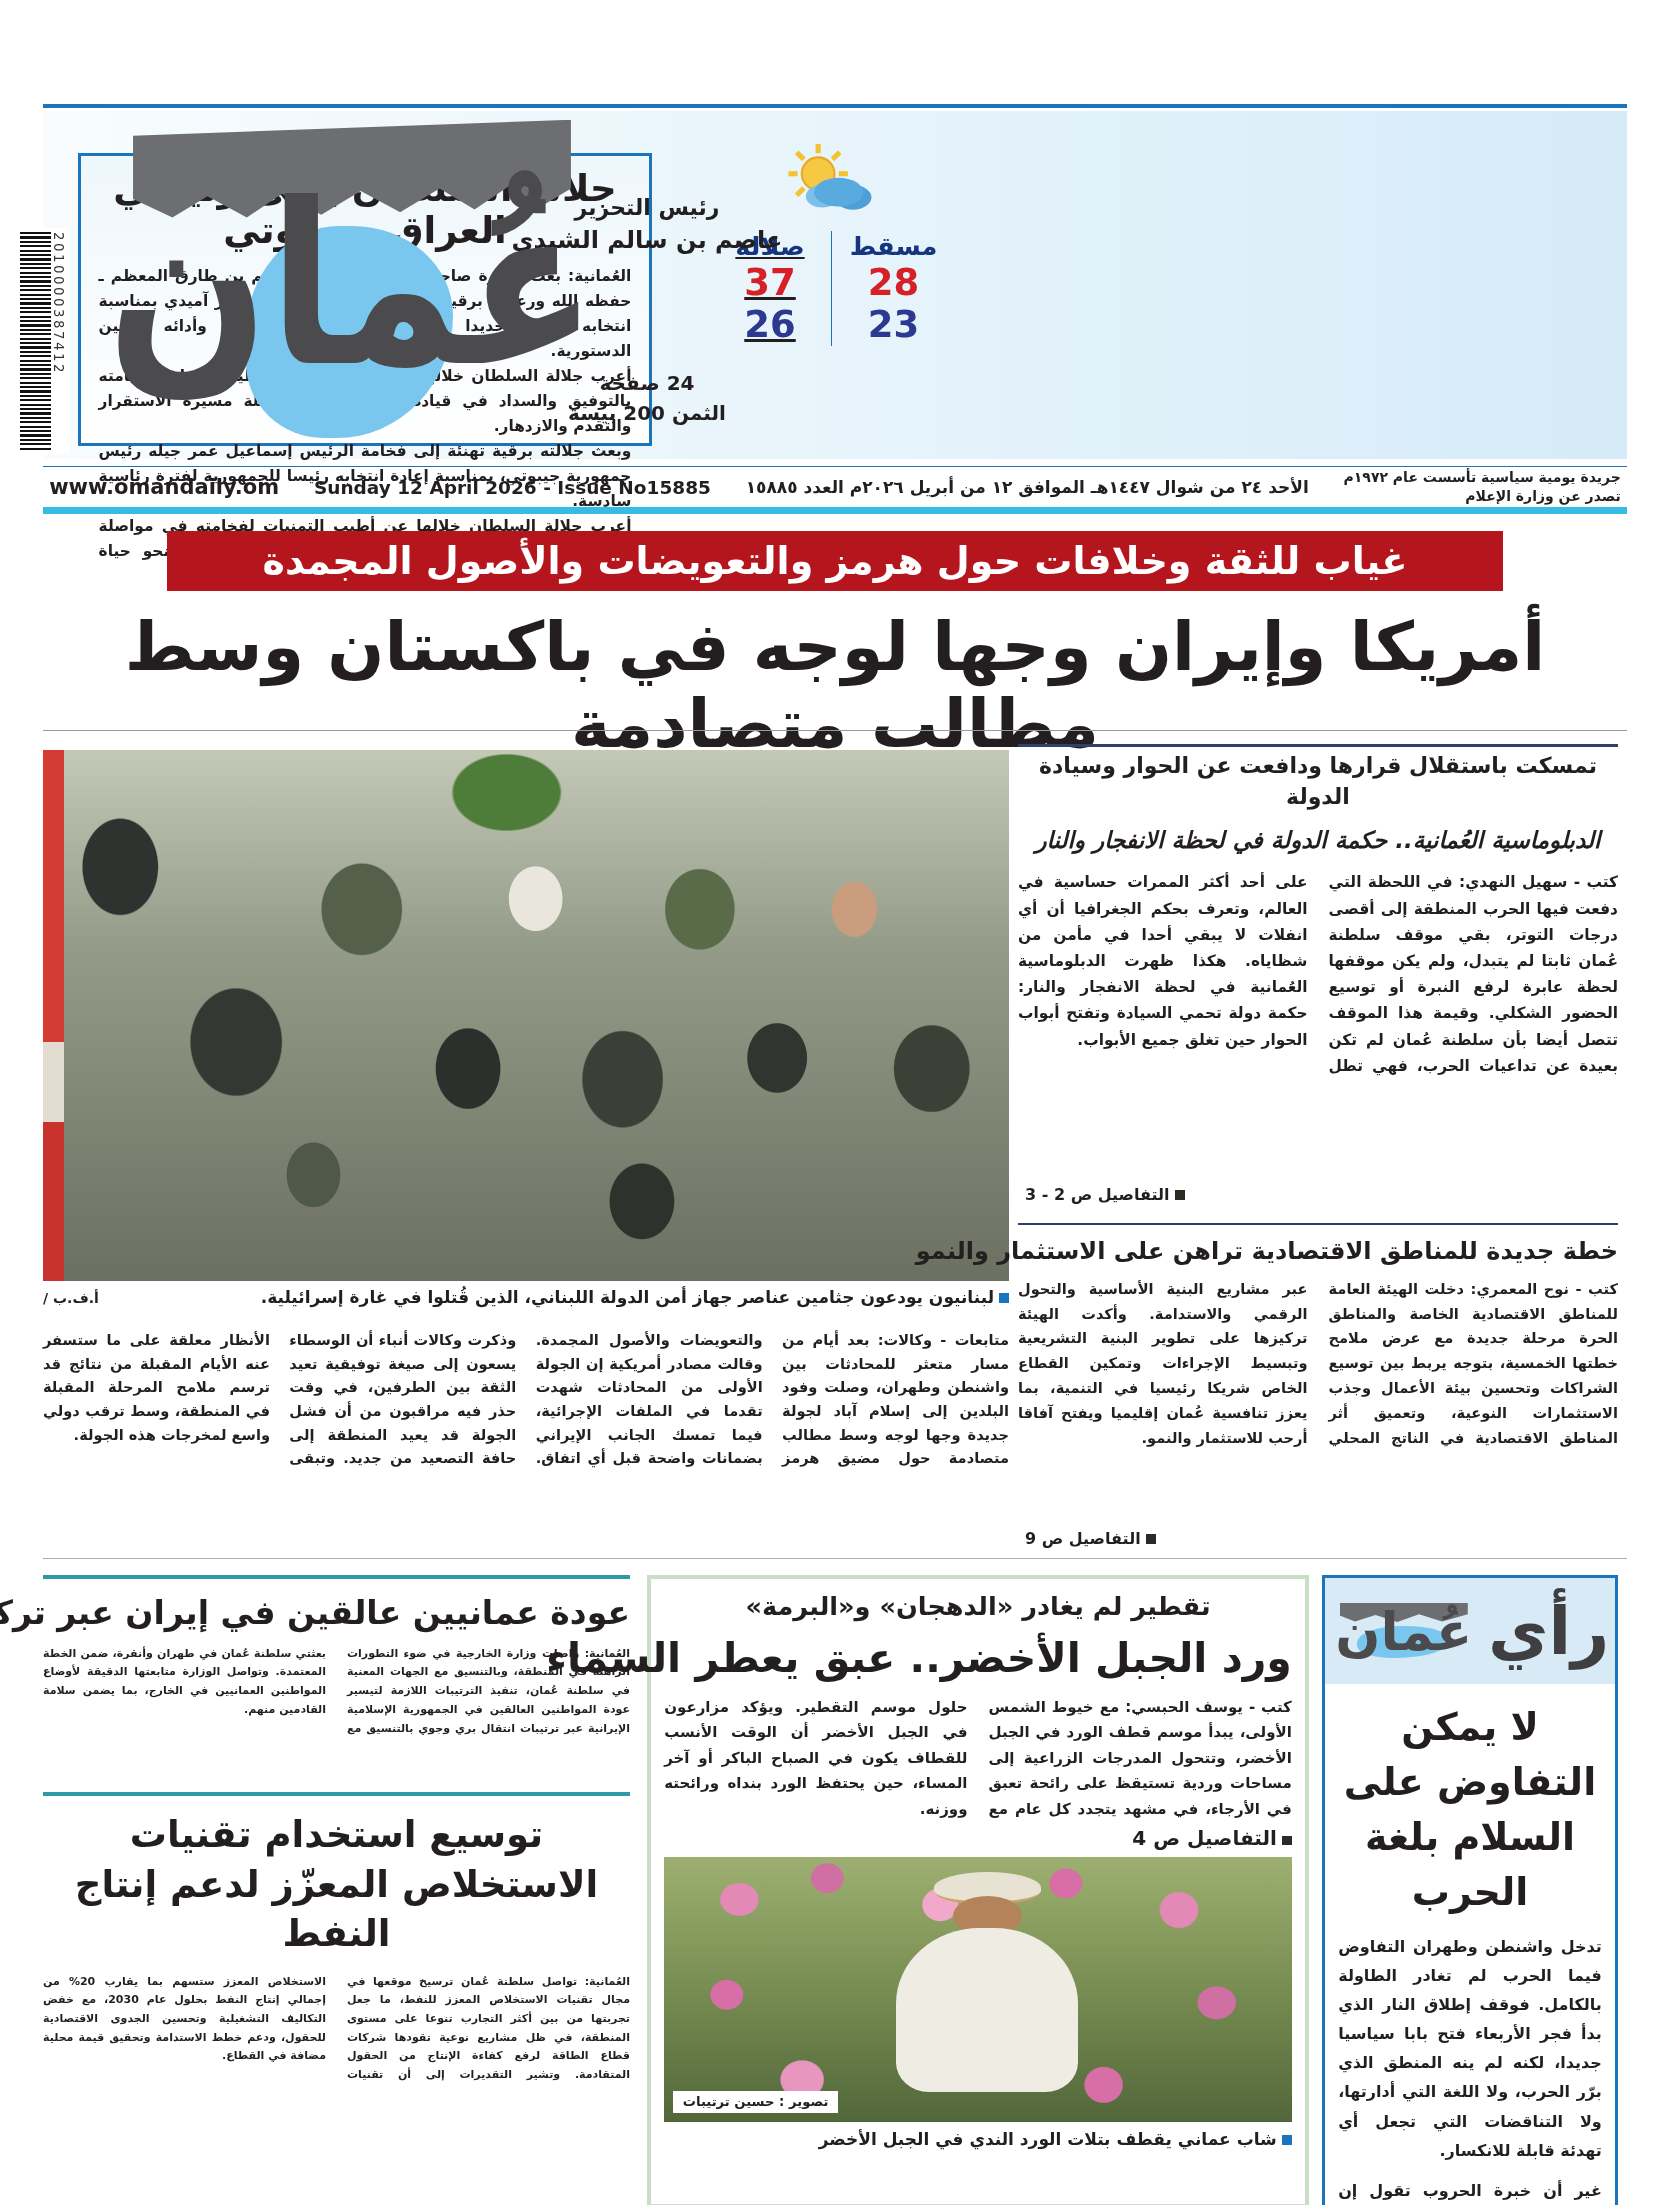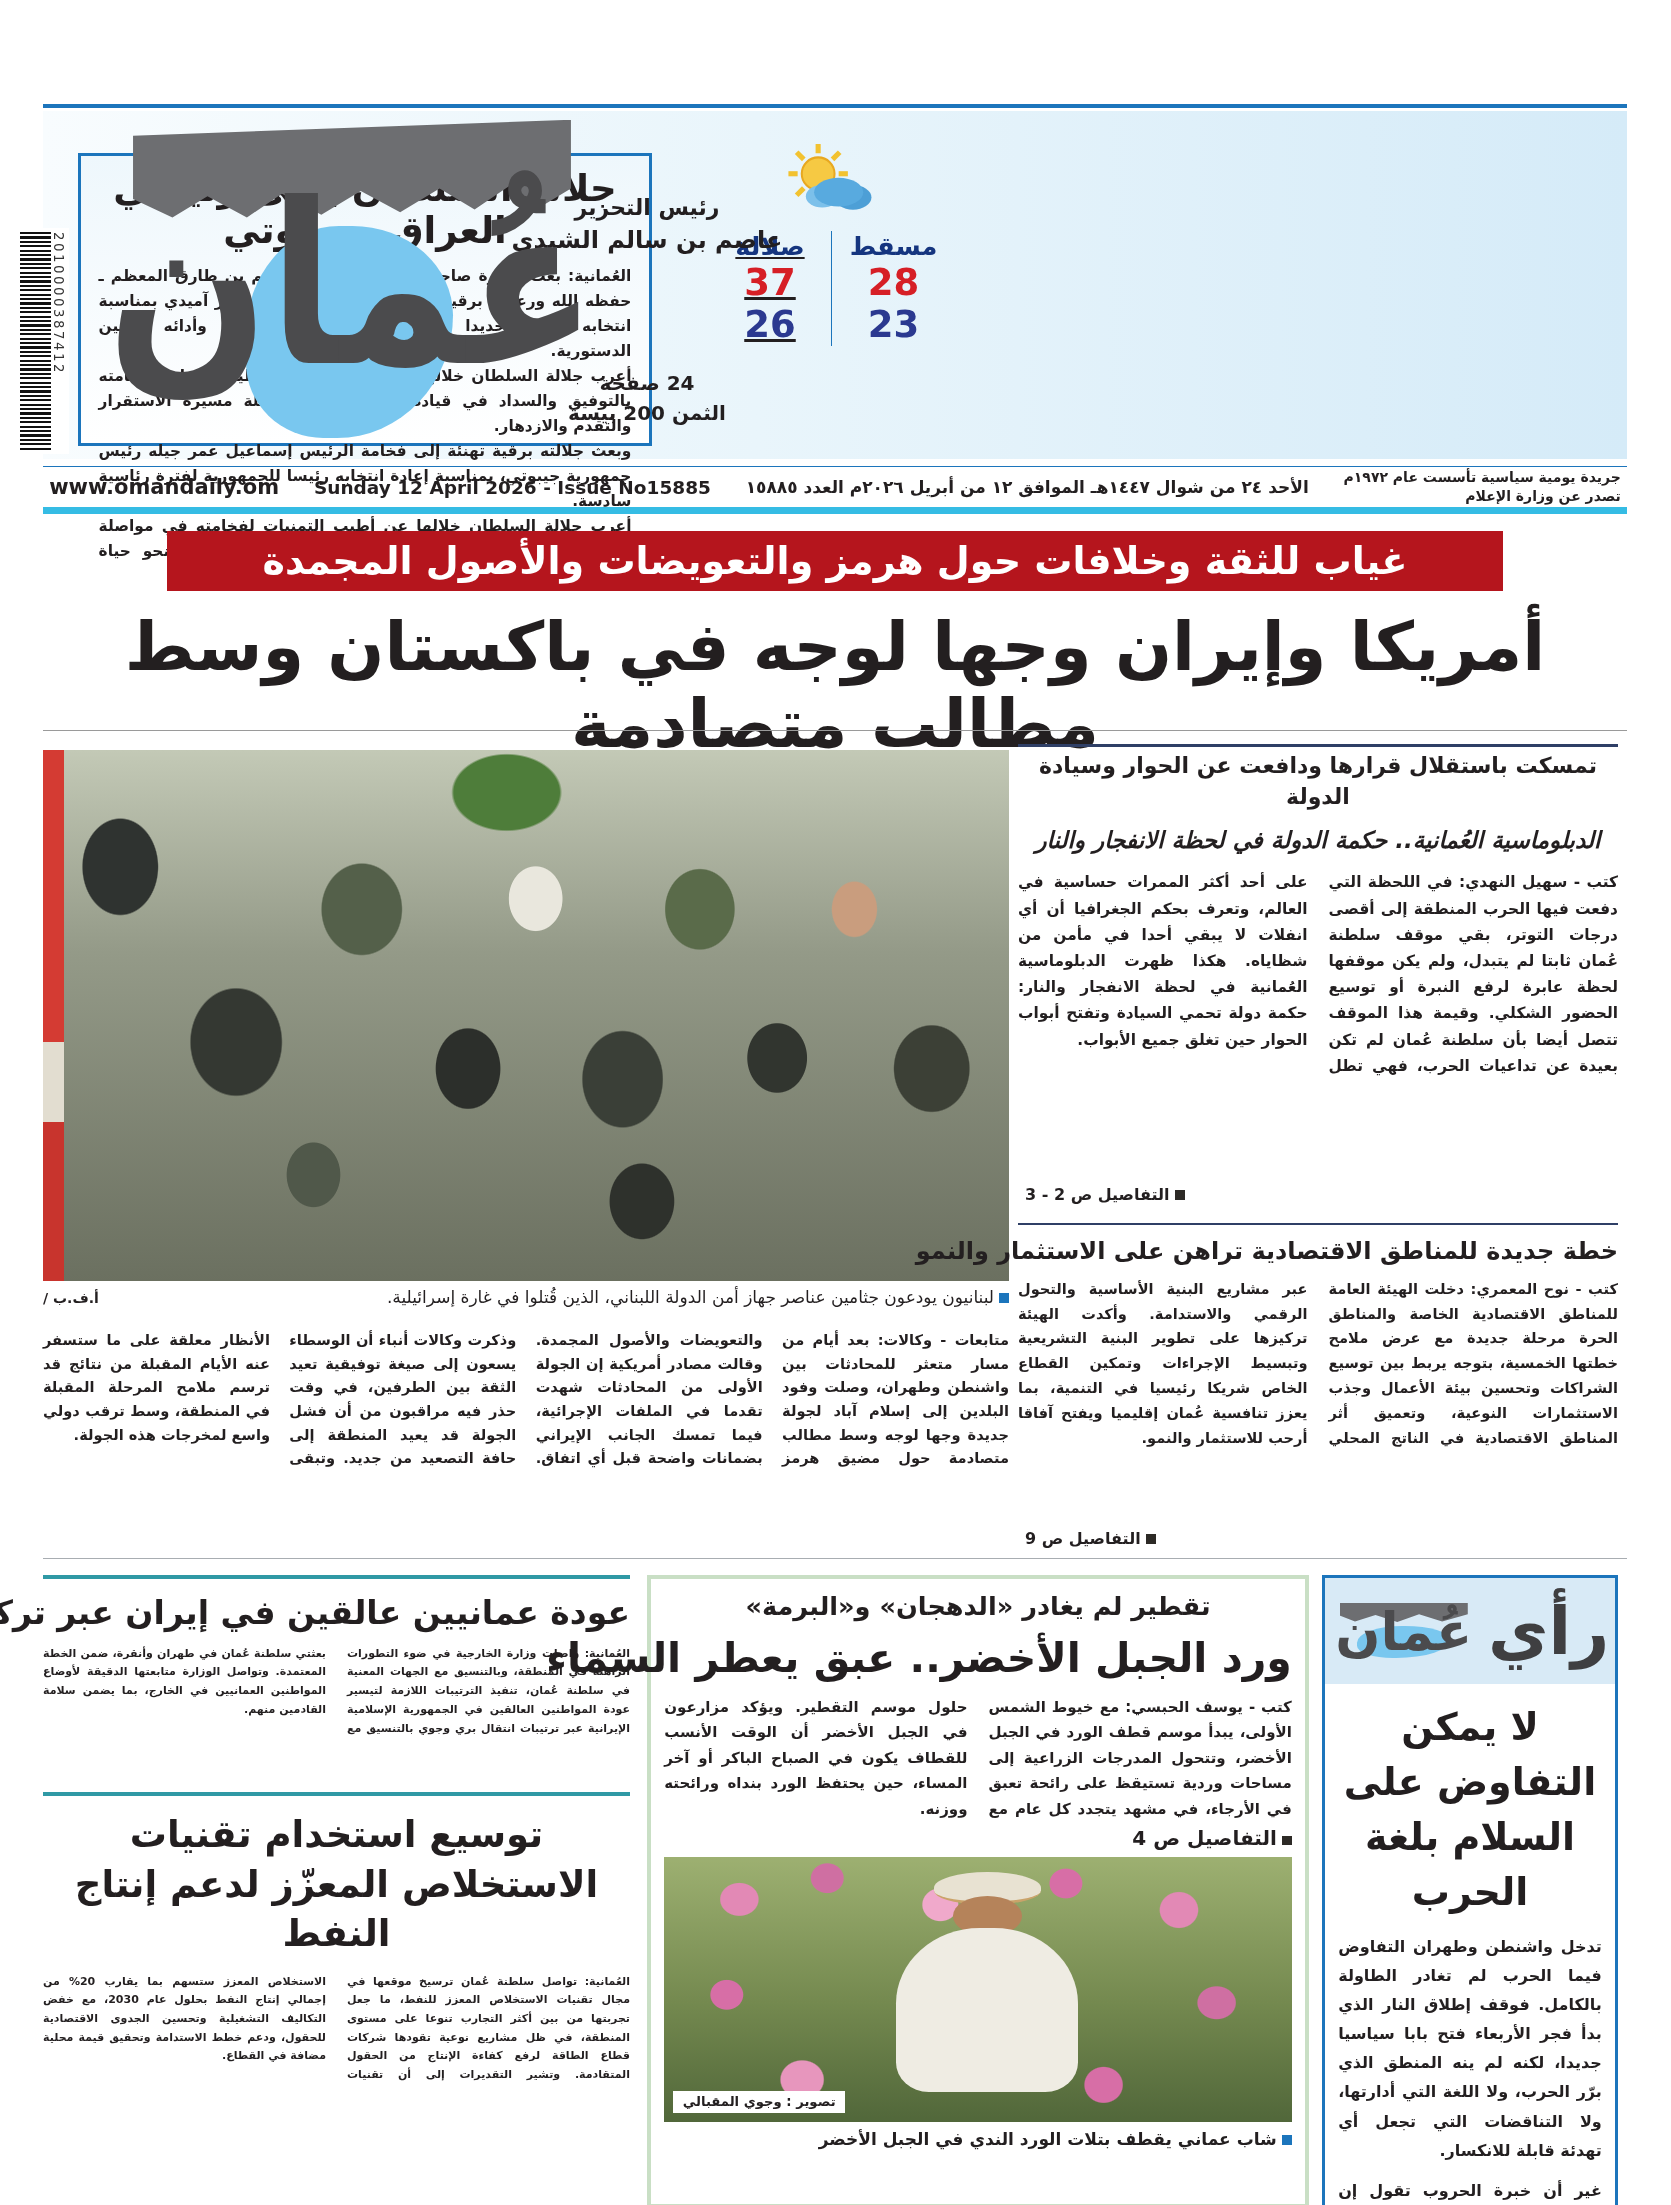--- a/index.html
+++ b/index.html
@@ -83,21 +83,21 @@
       radial-gradient(40px 49px at 84% 30%, #c99d7e 0 55%, transparent 58%),
       radial-gradient(62px 71px at 92% 60%, #3c4036 0 60%, transparent 62%),
       radial-gradient(44px 53px at 28% 80%, #50584a 0 60%, transparent 62%),
       radial-gradient(53px 62px at 62% 85%, #2e312c 0 60%, transparent 62%),
       radial-gradient(88px 62px at 48% 8%, #4e7d3a 0 60%, transparent 63%),
       linear-gradient(180deg,#c3c9b6 0%,#949a88 38%,#6b7060 100%); }
   .photo-a::after { content:""; position:absolute; left:0; top:0; bottom:0; width:21px;
     background:linear-gradient(180deg,#d43b33 0 55%,#e2ddd0 55% 70%,#c8342d 70% 100%); }
   .photo-a-caption { position:absolute; left:44px; top:1287px; width:966px; display:flex;
     justify-content:space-between; align-items:baseline; }
-  .photo-a-caption .cap { font-size:17px; font-weight:normal; }
+  .photo-a-caption .cap { font-size:17px; font-weight:bold; }
   .photo-a-caption .credit { font-size:14px; font-weight:bold; direction:ltr; }
 
   
   .main-story { position:absolute; left:44px; top:1328px; width:966px; height:212px;
     column-count:4; column-gap:19.4px; font-size:14.6px; font-weight:bold; line-height:1.62; text-align:justify; }
 
   
   .article-b { position:absolute; right:53px; top:1223px; width:600px; height:330px;
     border-top:2.6px solid #2f3f66; padding-top:11.5px; }
   .article-b .art-headline { font-size:24px; font-weight:bold; text-align:center; white-space:nowrap; margin-bottom:12.3px; }
@@ -302,21 +302,21 @@
       <span>مع خيوط الشمس الأولى، يبدأ موسم قطف الورد في الجبل الأخضر، وتتحول المدرجات الزراعية إلى مساحات وردية تستيقظ على رائحة تعبق في الأرجاء، في مشهد يتجدد كل عام مع حلول موسم التقطير.</span>
       <span>ويؤكد مزارعون في الجبل الأخضر أن الوقت الأنسب للقطاف يكون في الصباح الباكر أو آخر المساء، حين يحتفظ الورد بنداه ورائحته ووزنه.</span>
     </div>
     <div class="rose-details">
       <span class="sq" style="background:#2d2a26"></span><span>التفاصيل ص 4</span>
     </div>
     <div class="rose-photo">
       <div class="fig-turban"></div>
       <div class="fig-head"></div>
       <div class="fig-body"></div>
-      <div class="photo-credit">تصوير : وجوي المقبالي</div>
+      <div class="photo-credit">تصوير : حسين ترتيبات</div>
     </div>
     <div class="rose-caption">
       <span class="sq"></span><span>شاب عماني يقطف بتلات الورد الندي في الجبل الأخضر</span>
     </div>
   </div>
 
   <div class="ret">
     <div class="teal-rule"></div>
     <div class="art-headline">عودة عمانيين عالقين في إيران عبر تركيا</div>
     <div class="body-2col">

